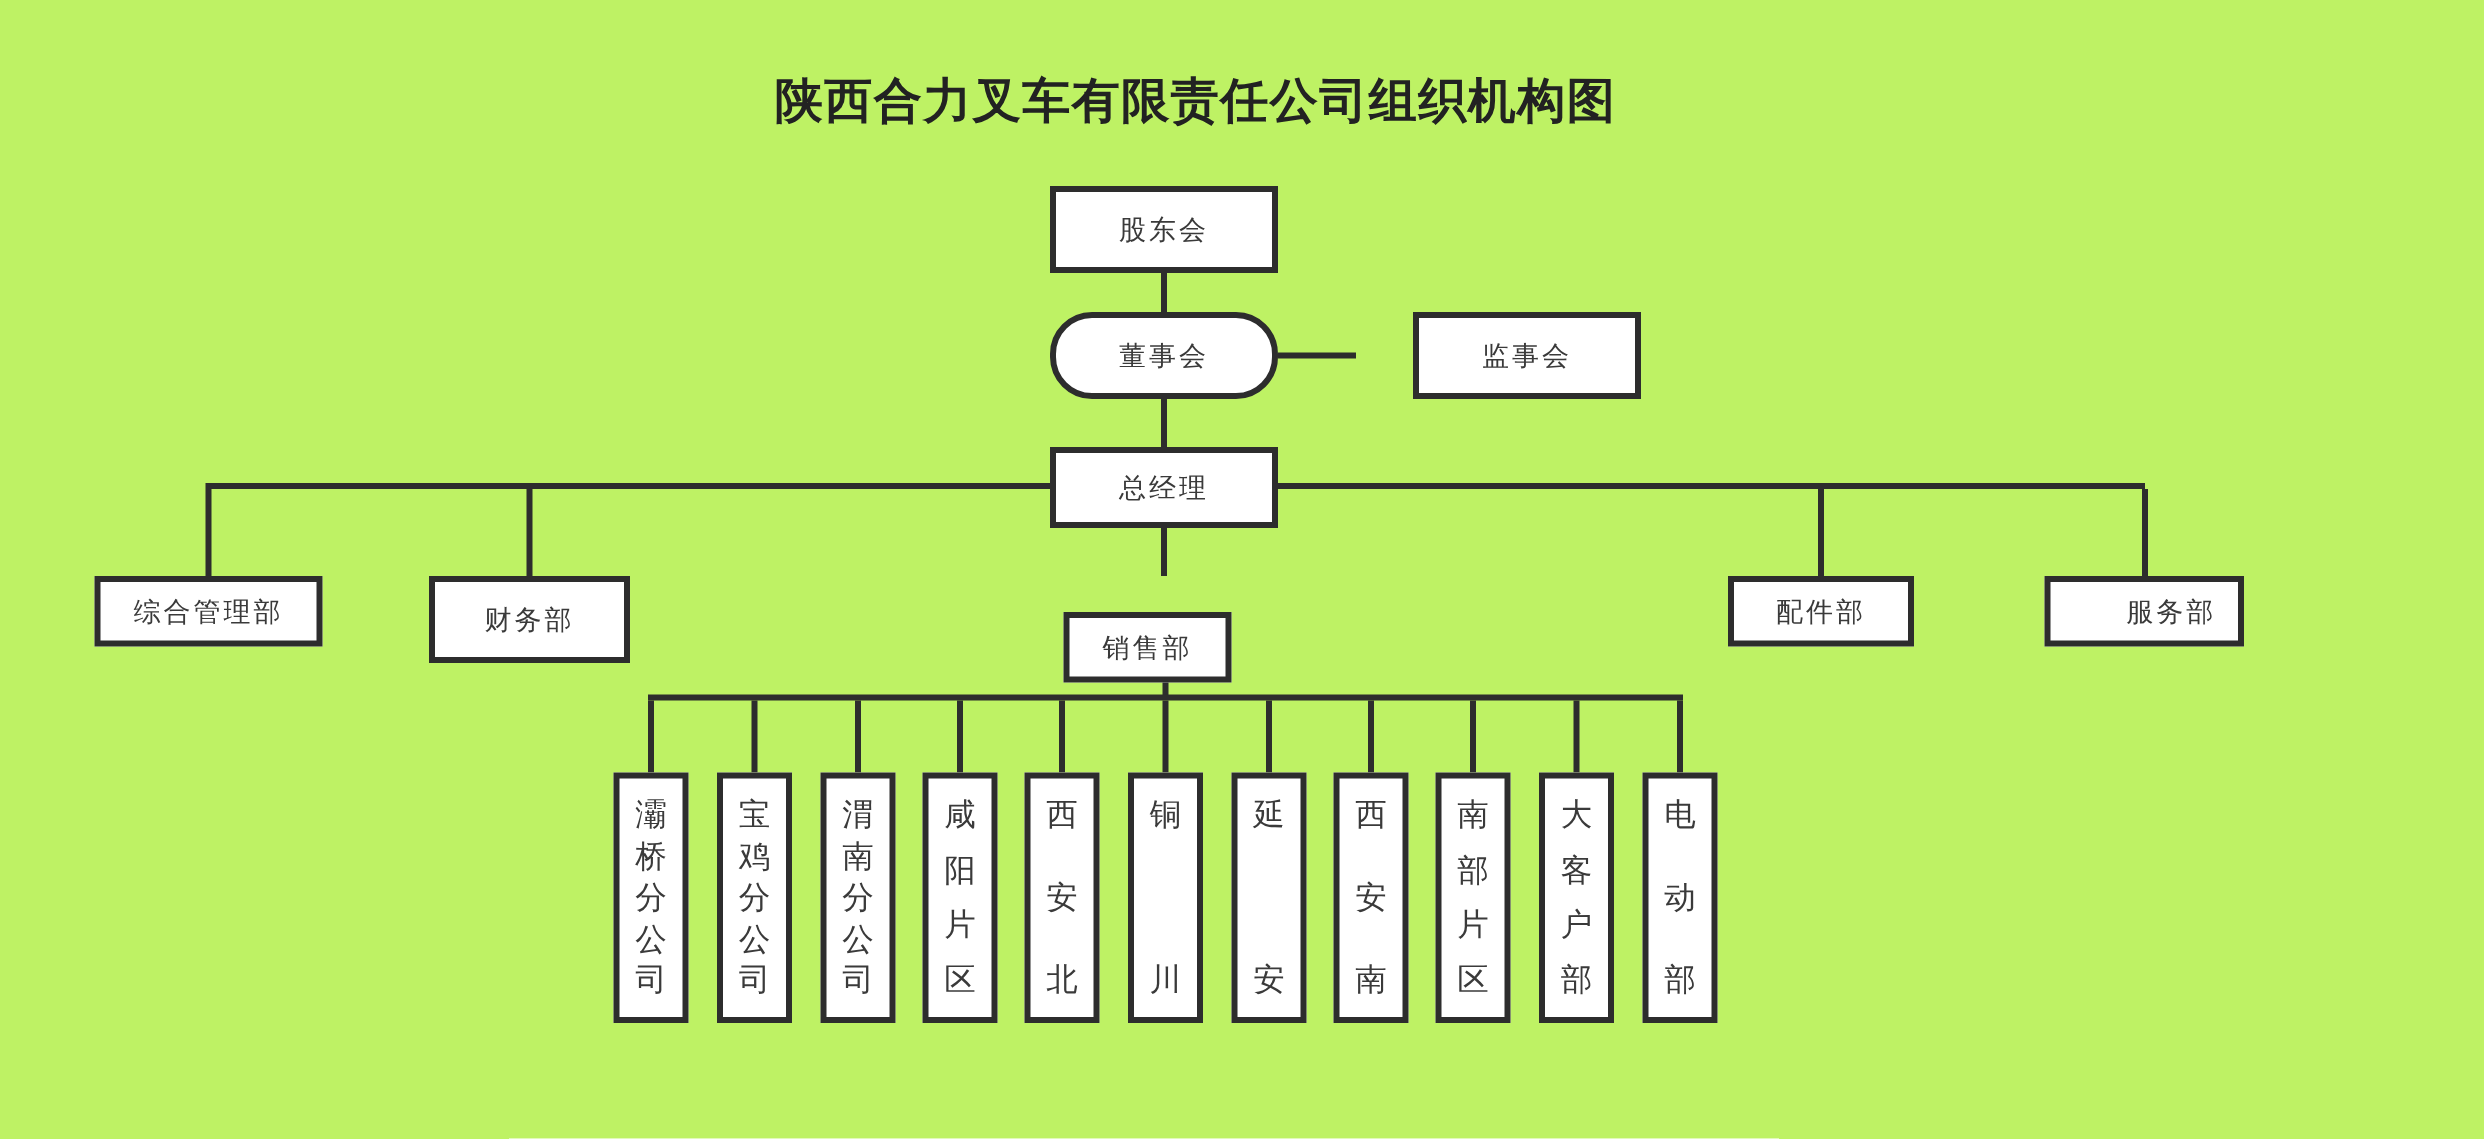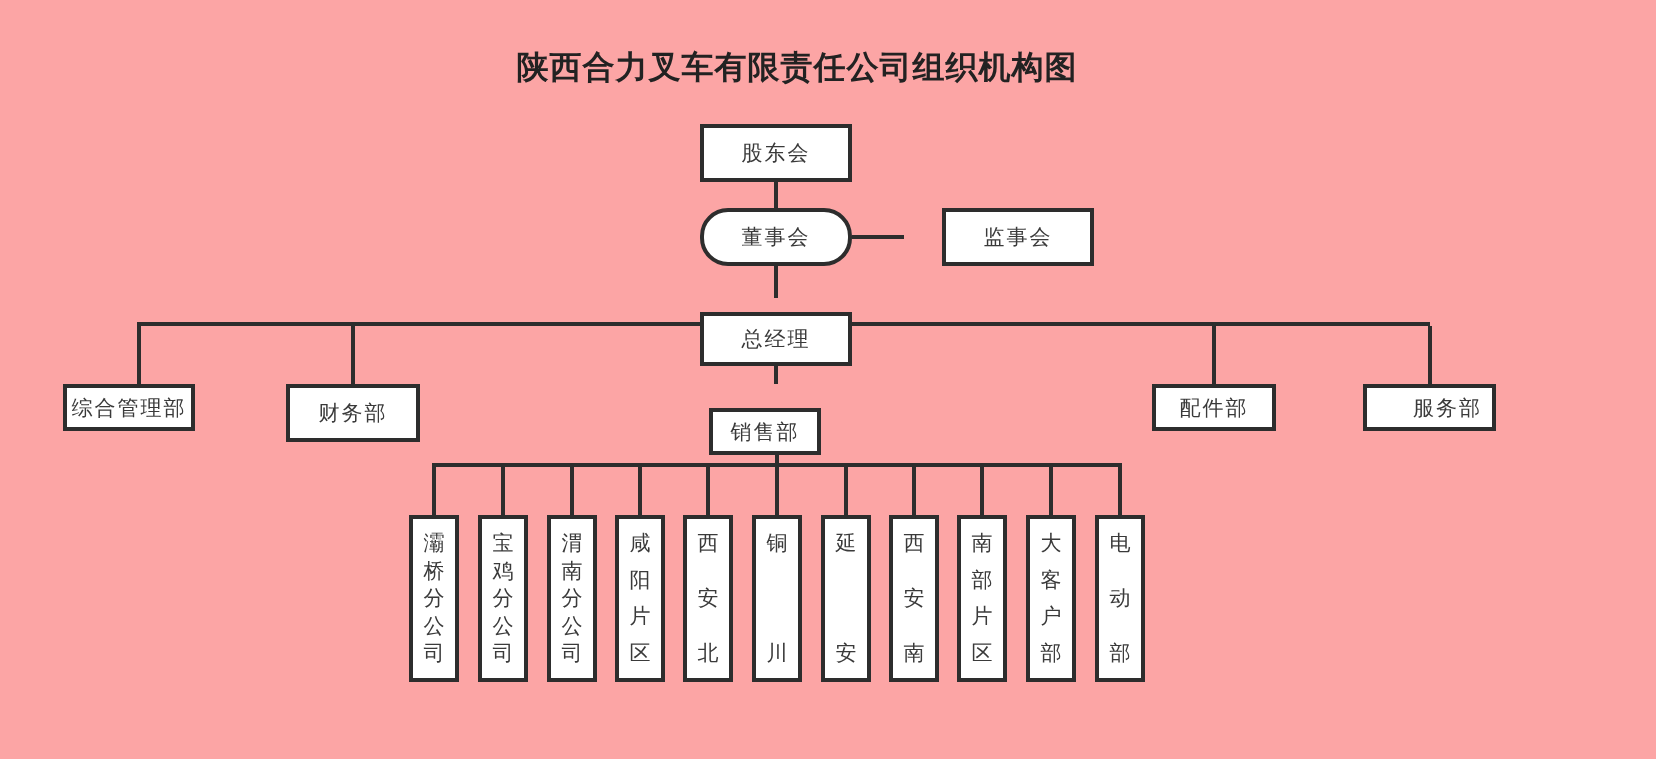--- a/index.html
+++ b/index.html
@@ -5,21 +5,21 @@
   html, body {
     margin: 0;
     padding: 0;
     background: #ffffff;
     font-family: "Liberation Sans", "DejaVu Sans", sans-serif;
   }
   #canvas {
     position: relative;
     width: 1656px;
     height: 759px;
-    background: #fca5a5;
+    background: #bef264;
     overflow: hidden;
   }
   .chart-title {
     position: absolute;
     left: 0;
     top: 46px;
     width: 1594px;
     text-align: center;
     font-size: 32px;
     font-weight: 700;
@@ -28,21 +28,21 @@
     font-family: "Liberation Sans", "DejaVu Sans", sans-serif;
   }
   .node {
     position: absolute;
     box-sizing: border-box;
     border: 4px solid #2d2d2d;
     background: #ffffff;
     display: flex;
     align-items: center;
     justify-content: center;
-    font-size: 21px;
+    font-size: 18px;
     color: #3a3a3a;
     font-family: "Liberation Serif", "DejaVu Serif", serif;
     letter-spacing: 2px;
     z-index: 2;
   }
   .vnode {
     position: absolute;
     box-sizing: border-box;
     border: 4px solid #2d2d2d;
     background: #ffffff;
@@ -95,23 +95,23 @@
   <div class="line" style="left:980px;  top:467px; width:4px; height:48px;"></div>
   <div class="line" style="left:1049px; top:467px; width:4px; height:48px;"></div>
   <div class="line" style="left:1118px; top:467px; width:4px; height:48px;"></div>
 
   <div class="node" style="left:700px; top:124px; width:152px; height:58px;">股东会</div>
 
   <div class="node" style="left:700px; top:208px; width:152px; height:58px;border-radius:28px;">董事会</div>
 
   <div class="node" style="left:942px; top:208px; width:152px; height:58px;">监事会</div>
 
-  <div class="node" style="left:700px; top:298px; width:152px; height:54px;margin-top:14px;">总经理</div>
+  <div class="node" style="left:700px; top:298px; width:152px; height:54px;">总经理</div>
 
-  <div class="node" style="left:63px;   top:384px; width:132px; height:47px;">综合管理部</div>
+  <div class="node" style="left:63px;   top:384px; width:152px; height:47px;">综合管理部</div>
   <div class="node" style="left:286px;  top:384px; width:134px; height:58px;">财务部</div>
   <div class="node" style="left:709px;  top:372px; width:112px; height:47px;margin-top:36px;">销售部</div>
   <div class="node" style="left:1152px; top:384px; width:124px; height:47px;">配件部</div>
   <div class="node" style="left:1363px; top:384px; width:133px; height:47px;padding-left:36px;">服务部</div>
 
   <div class="vnode" style="left:409px;  top:515px; width:50px; height:167px;">
       <div class="vchar">灞</div>
       <div class="vchar">桥</div>
       <div class="vchar">分</div>
       <div class="vchar">公</div>

